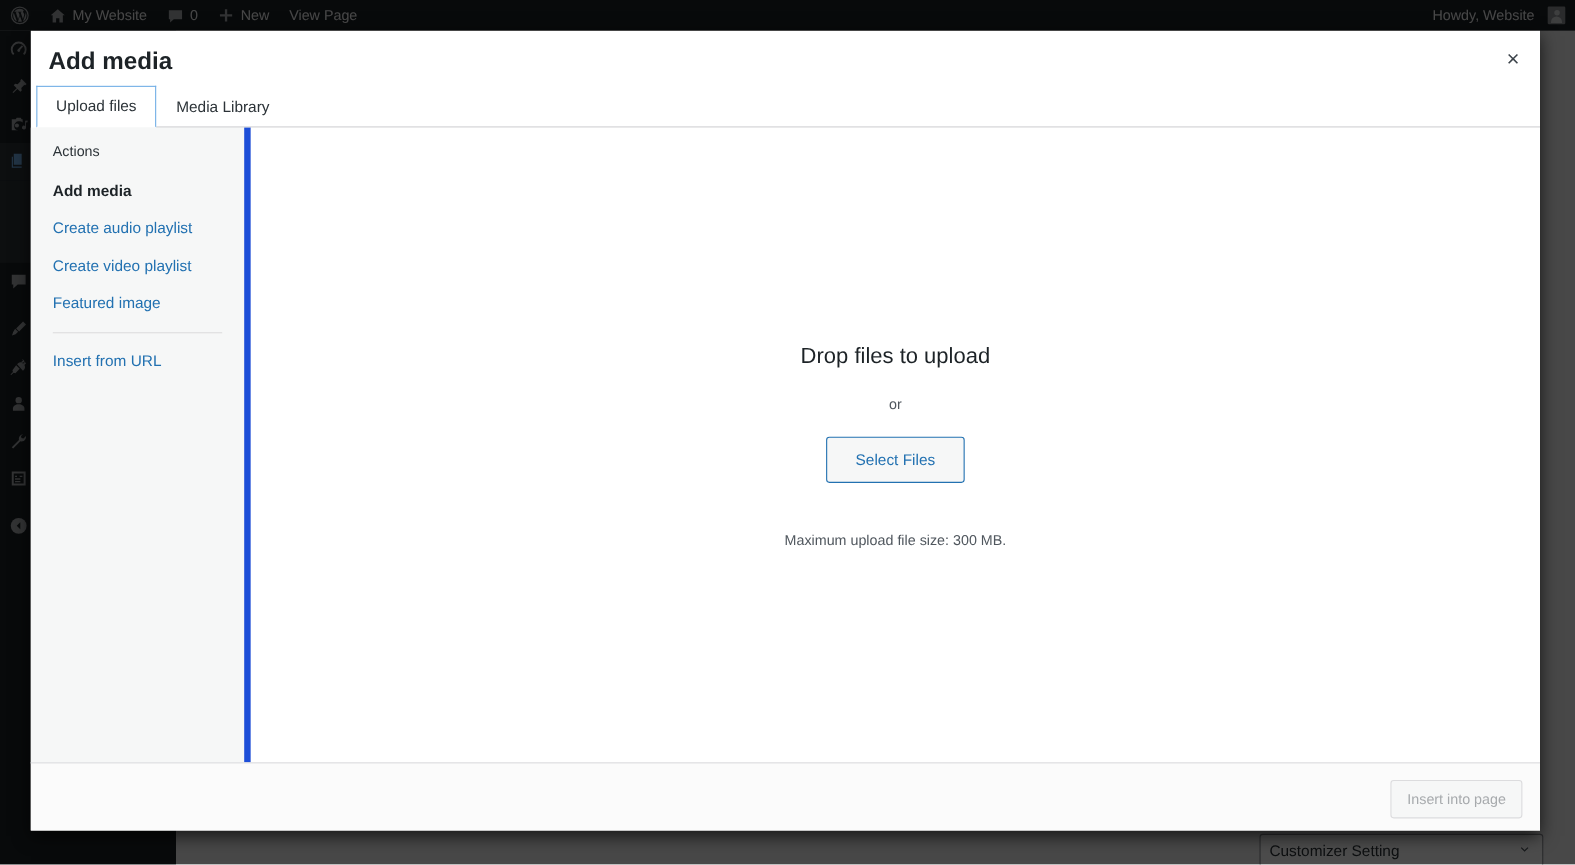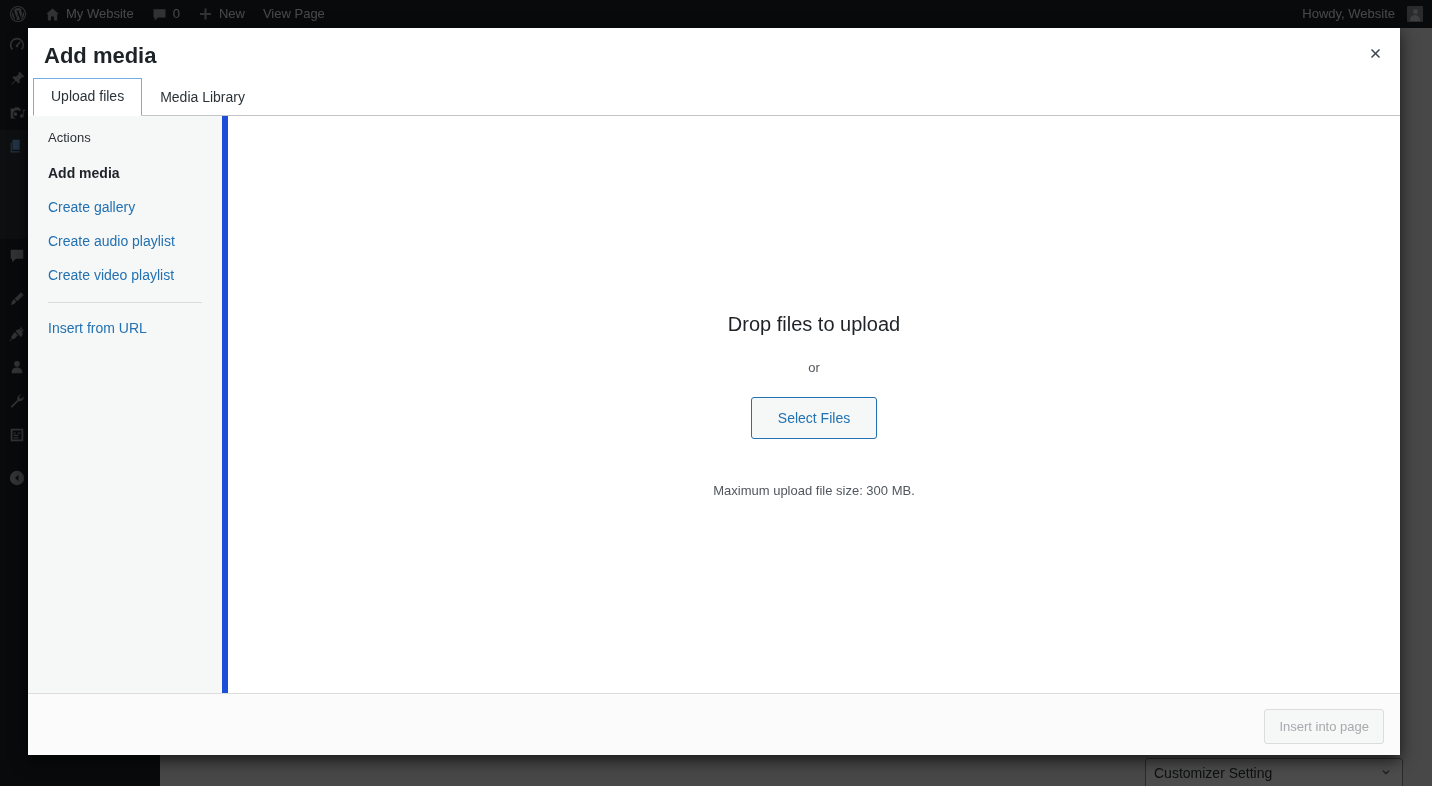--- a/index.html
+++ b/index.html
@@ -501,23 +501,23 @@
   <div id="router-tabs">
     <div class="router-tab active">Upload files</div>
     <div class="router-tab">Media Library</div>
   </div>
 
   <div id="frame-body">
 
     <div id="menu-column">
       <div class="menu-heading">Actions</div>
       <div class="menu-link active">Add media</div>
-      <div class="menu-link">Create gallery</div>
       <div class="menu-link">Create audio playlist</div>
       <div class="menu-link">Create video playlist</div>
+      <div class="menu-link">Featured image</div>
       <div class="menu-divider"></div>
       <div class="menu-link">Insert from URL</div>
     </div>
 
     <div id="content-column">
       <div id="uploader">
         <div id="drop-title">Drop files to upload</div>
         <div id="drop-or">or</div>
         <button id="select-files-btn">Select Files</button>
         <div id="max-size">Maximum upload file size: 300 MB.</div>

